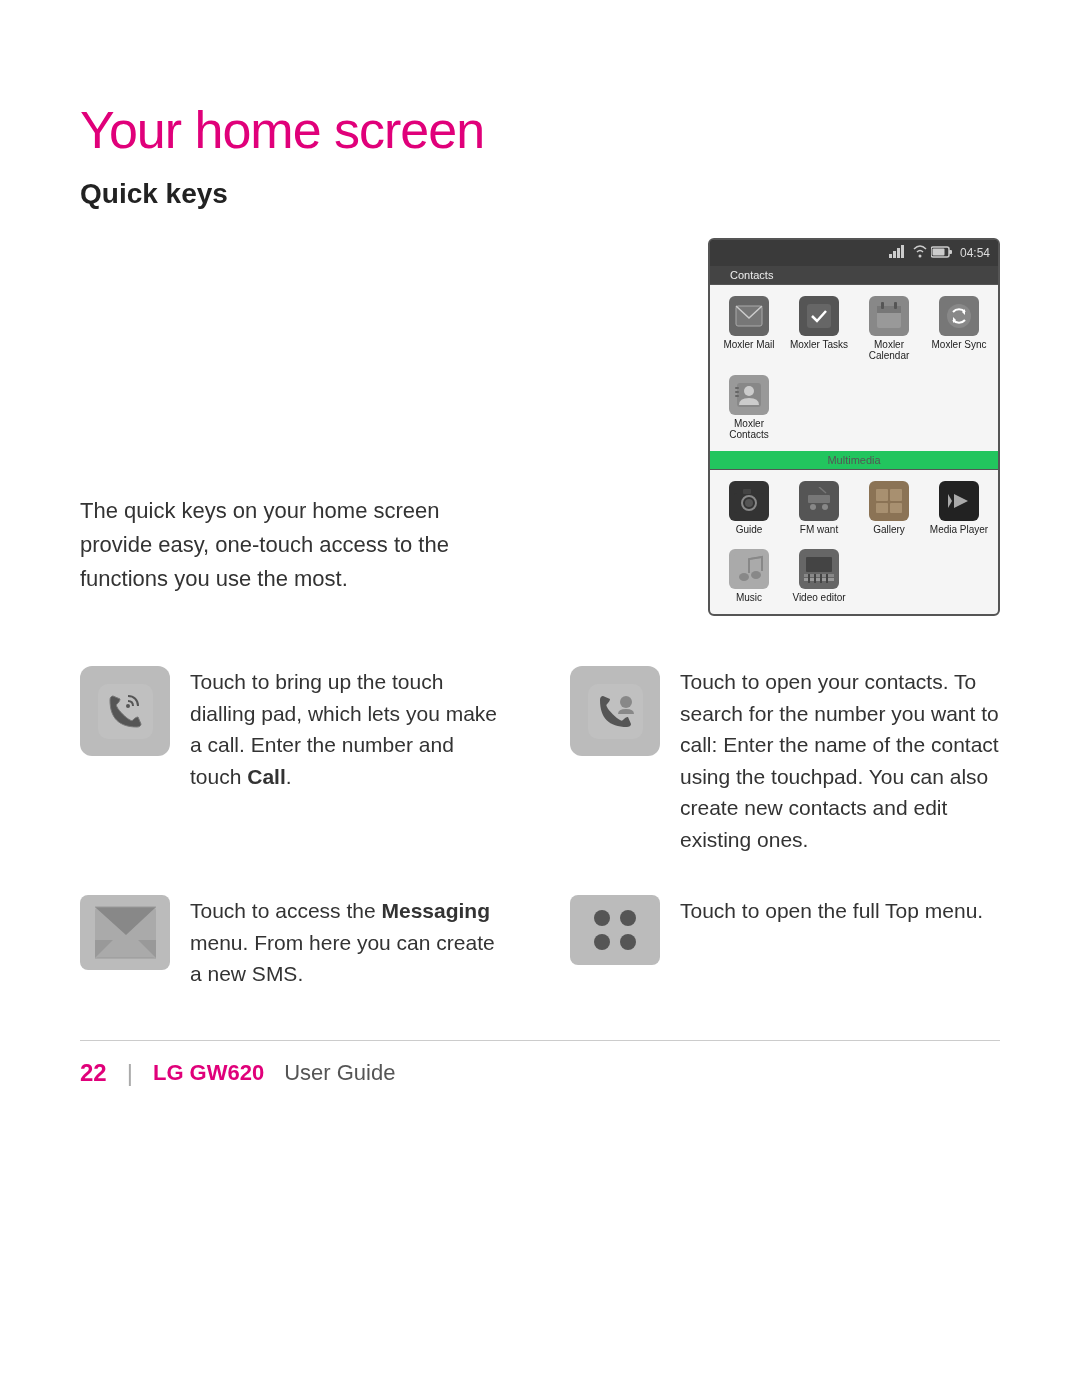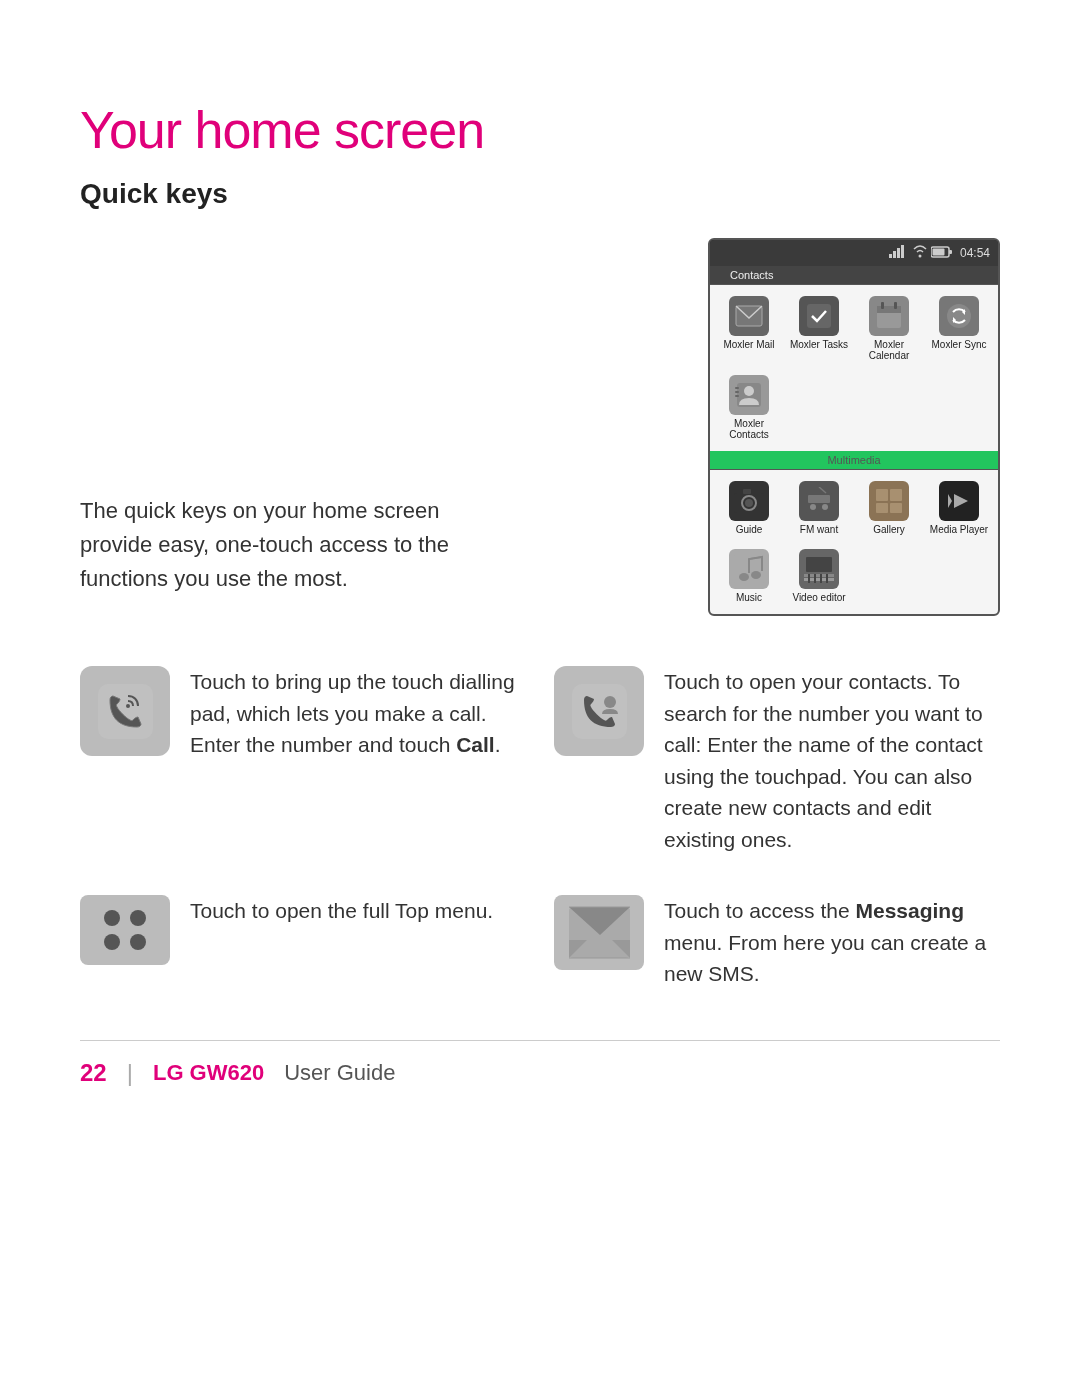--- a/index.html
+++ b/index.html
@@ -145,21 +145,21 @@
     .app-icon.radio-icon { background: #555; }
     .app-icon.gallery-icon { background: #8B7355; }
     .app-icon.media-icon { background: #222; }
     .app-icon.music-icon { background: #aaa; }
     .app-icon.video-icon { background: #666; }
 
     
     .quickkeys-grid {
       display: grid;
       grid-template-columns: 1fr 1fr;
-      gap: 40px 28px;
+      gap: 40px 60px;
       margin-bottom: 50px;
     }
 
     .quickkey-item {
       display: flex;
       flex-direction: row;
       align-items: flex-start;
       gap: 20px;
     }
 
@@ -460,55 +460,55 @@
       <div class="phone-contacts-icon">
         <svg width="55" height="55" viewBox="0 0 55 55">
           <rect width="55" height="55" rx="10" fill="#c0c0c0"></rect>
           <path d="M15 12 C15 12 12 12 12 16 C12 34 21 43 39 43 C43 43 43 40 43 40 L40 33 C40 33 38 33 36 35 C34 37 34 37 32 36 C28 34 21 27 19 23 C18 21 18 21 20 19 C22 17 22 15 22 15 Z" fill="#555"></path>
           <circle cx="38" cy="18" r="6" fill="#888"></circle>
           <path d="M30 30 Q30 25 38 25 Q46 25 46 30" fill="#888"></path>
         </svg>
       </div>
       <p class="quickkey-text">
         Touch to open your contacts. To search for the number you want to call: Enter the name of the contact using the touchpad. You can also create new contacts and edit existing ones.
+      </p>
+    </div>
+
+    <div class="quickkey-item">
+      <div style="flex:0 0 auto; width:90px; height:75px; background:#bbb; border-radius:8px; display:flex; align-items:center; justify-content:center;">
+        <svg width="65" height="55" viewBox="0 0 65 55">
+          <rect x="2" y="2" width="61" height="51" rx="4" fill="#aaa"></rect>
+          <polygon points="2,2 33,30 63,2" fill="#888"></polygon>
+          <polygon points="2,53 20,35 2,35" fill="#999"></polygon>
+          <polygon points="63,53 45,35 63,35" fill="#999"></polygon>
+          <line x1="2" y1="2" x2="63" y2="2" stroke="#999" stroke-width="1"></line>
+          <line x1="2" y1="53" x2="63" y2="53" stroke="#999" stroke-width="1"></line>
+        </svg>
+      </div>
+      <p class="quickkey-text">
+        Touch to access the <strong>Messaging</strong> menu. From here you can create a new SMS.
       </p>
     </div>
 
     <div class="quickkey-item">
       <div class="topmenu-icon-wrap">
         <div class="dots-row">
           <div class="dot"></div>
           <div class="dot"></div>
         </div>
         <div class="dots-row">
           <div class="dot"></div>
           <div class="dot"></div>
         </div>
       </div>
       <p class="quickkey-text">
         Touch to open the full Top menu.
       </p>
     </div>
 
-    <div class="quickkey-item">
-      <div style="flex:0 0 auto; width:90px; height:75px; background:#bbb; border-radius:8px; display:flex; align-items:center; justify-content:center;">
-        <svg width="65" height="55" viewBox="0 0 65 55">
-          <rect x="2" y="2" width="61" height="51" rx="4" fill="#aaa"></rect>
-          <polygon points="2,2 33,30 63,2" fill="#888"></polygon>
-          <polygon points="2,53 20,35 2,35" fill="#999"></polygon>
-          <polygon points="63,53 45,35 63,35" fill="#999"></polygon>
-          <line x1="2" y1="2" x2="63" y2="2" stroke="#999" stroke-width="1"></line>
-          <line x1="2" y1="53" x2="63" y2="53" stroke="#999" stroke-width="1"></line>
-        </svg>
-      </div>
-      <p class="quickkey-text">
-        Touch to access the <strong>Messaging</strong> menu. From here you can create a new SMS.
-      </p>
-    </div>
-
   </div>
 
   <div class="footer">
     <span class="footer-page-num">22</span>
     <span class="footer-divider">|</span>
     <span class="footer-text" style="color:#e0007a; font-weight:bold;">LG GW620</span>
     <span class="footer-text">User Guide</span>
   </div>
 
 </div>

